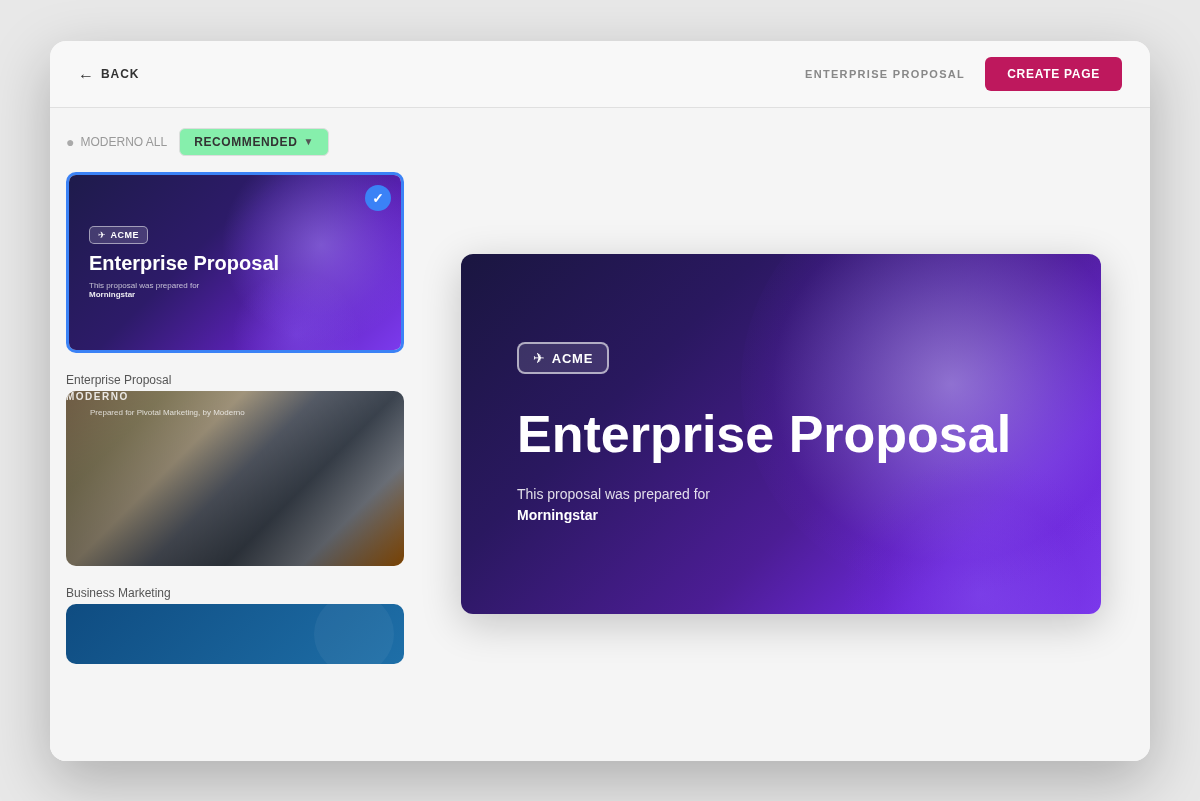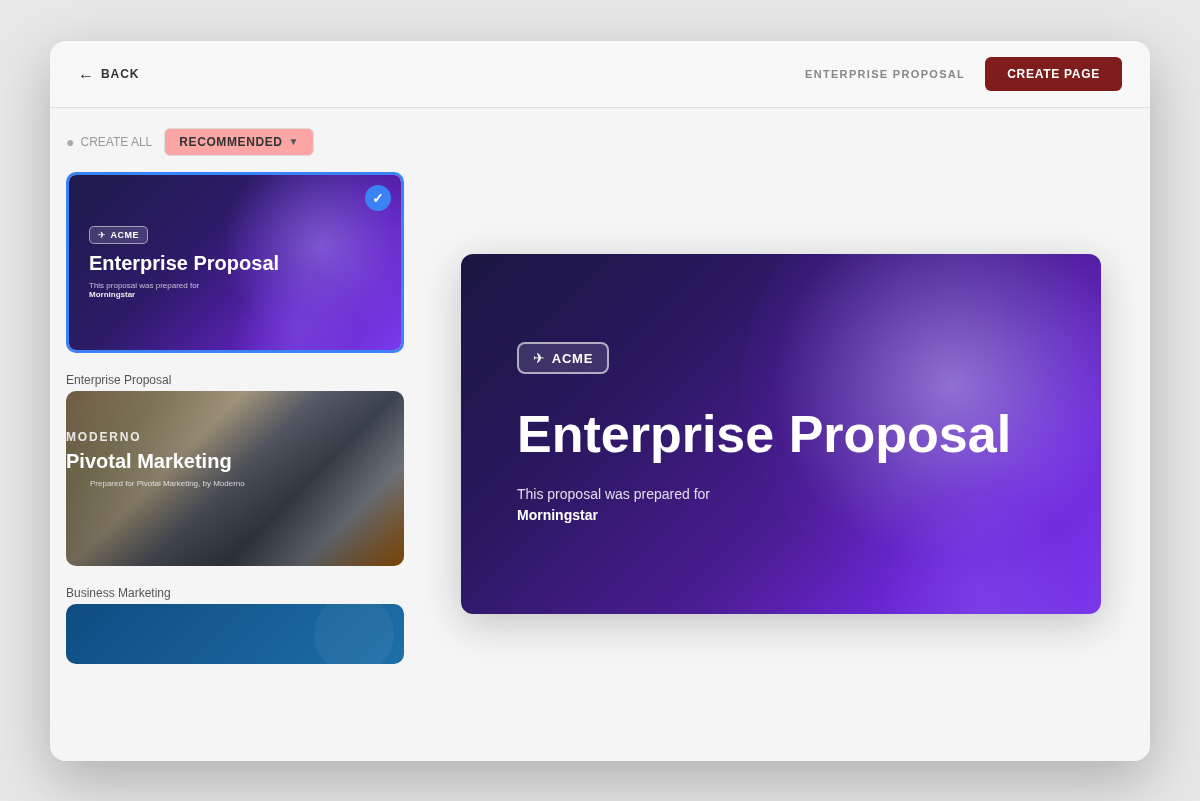--- a/index.html
+++ b/index.html
@@ -61,21 +61,21 @@
 
     .breadcrumb-text {
       font-size: 11px;
       font-weight: 600;
       letter-spacing: 0.12em;
       color: #888;
       text-transform: uppercase;
     }
 
     .create-page-btn {
-      background: #7f1d1d;
+      background: #be185d;
       color: #fff;
       border: none;
       border-radius: 6px;
       padding: 10px 22px;
       font-size: 12px;
       font-weight: 700;
       letter-spacing: 0.06em;
       text-transform: uppercase;
       cursor: pointer;
     }
@@ -119,21 +119,21 @@
     .search-label {
       font-size: 12px;
       color: #999;
       font-weight: 500;
     }
 
     .filter-btn {
       display: flex;
       align-items: center;
       gap: 6px;
-      background: #fca5a5;
+      background: #86efac;
       border: 1px solid #ddd;
       border-radius: 6px;
       padding: 6px 14px;
       font-size: 12px;
       font-weight: 600;
       letter-spacing: 0.05em;
       color: #333;
       cursor: pointer;
       text-transform: uppercase;
     }
@@ -276,25 +276,24 @@
         linear-gradient(135deg, #8b7355 0%, #a0956e 20%, #c9b99a 35%, #6b7280 50%, #4b5563 65%, #9ca3af 80%, #d97706 100%);
     }
 
     .business-content {
       position: relative;
       z-index: 1;
     }
 
     .business-brand {
       color: rgba(255,255,255,0.85);
-      font-size: 12px;
+      font-size: 10px;
       font-weight: 700;
       letter-spacing: 0.15em;
       margin-bottom: 6px;
-      margin-top: 39px;
     }
 
     .business-title {
       color: #fff;
       font-size: 20px;
       font-weight: 700;
       margin-bottom: 6px;
     }
 
     .business-subtitle {
@@ -432,21 +431,21 @@
     </div>
   </div>
 
   <div class="main-content">
 
     <div class="sidebar">
 
       <div class="search-bar">
         <div class="search-input-wrap">
           <span class="search-icon">●</span>
-          <span class="search-label">CREATE ALL</span>
+          <span class="search-label">MODERNO ALL</span>
         </div>
         <button class="filter-btn">
           <span>RECOMMENDED</span>
           <span class="chevron-icon">▼</span>
         </button>
       </div>
 
       <div class="template-card selected">
         <div class="card-preview-enterprise">
           <div class="card-acme-logo">
@@ -461,21 +460,20 @@
         </div>
         <div class="selected-check">✓</div>
       </div>
       <div class="template-label">Enterprise Proposal</div>
 
       <div class="template-card">
         <div class="card-preview-business">
           <div class="office-photo-sim"></div>
           <div class="business-content">
             <div class="business-brand">MODERNO</div>
-            <div class="business-title">Pivotal Marketing</div>
             <div class="business-subtitle">Prepared for Pivotal Marketing, by Moderno</div>
           </div>
         </div>
       </div>
       <div class="template-label">Business Marketing</div>
 
       <div class="template-card">
         <div class="card-preview-third"></div>
       </div>
 

